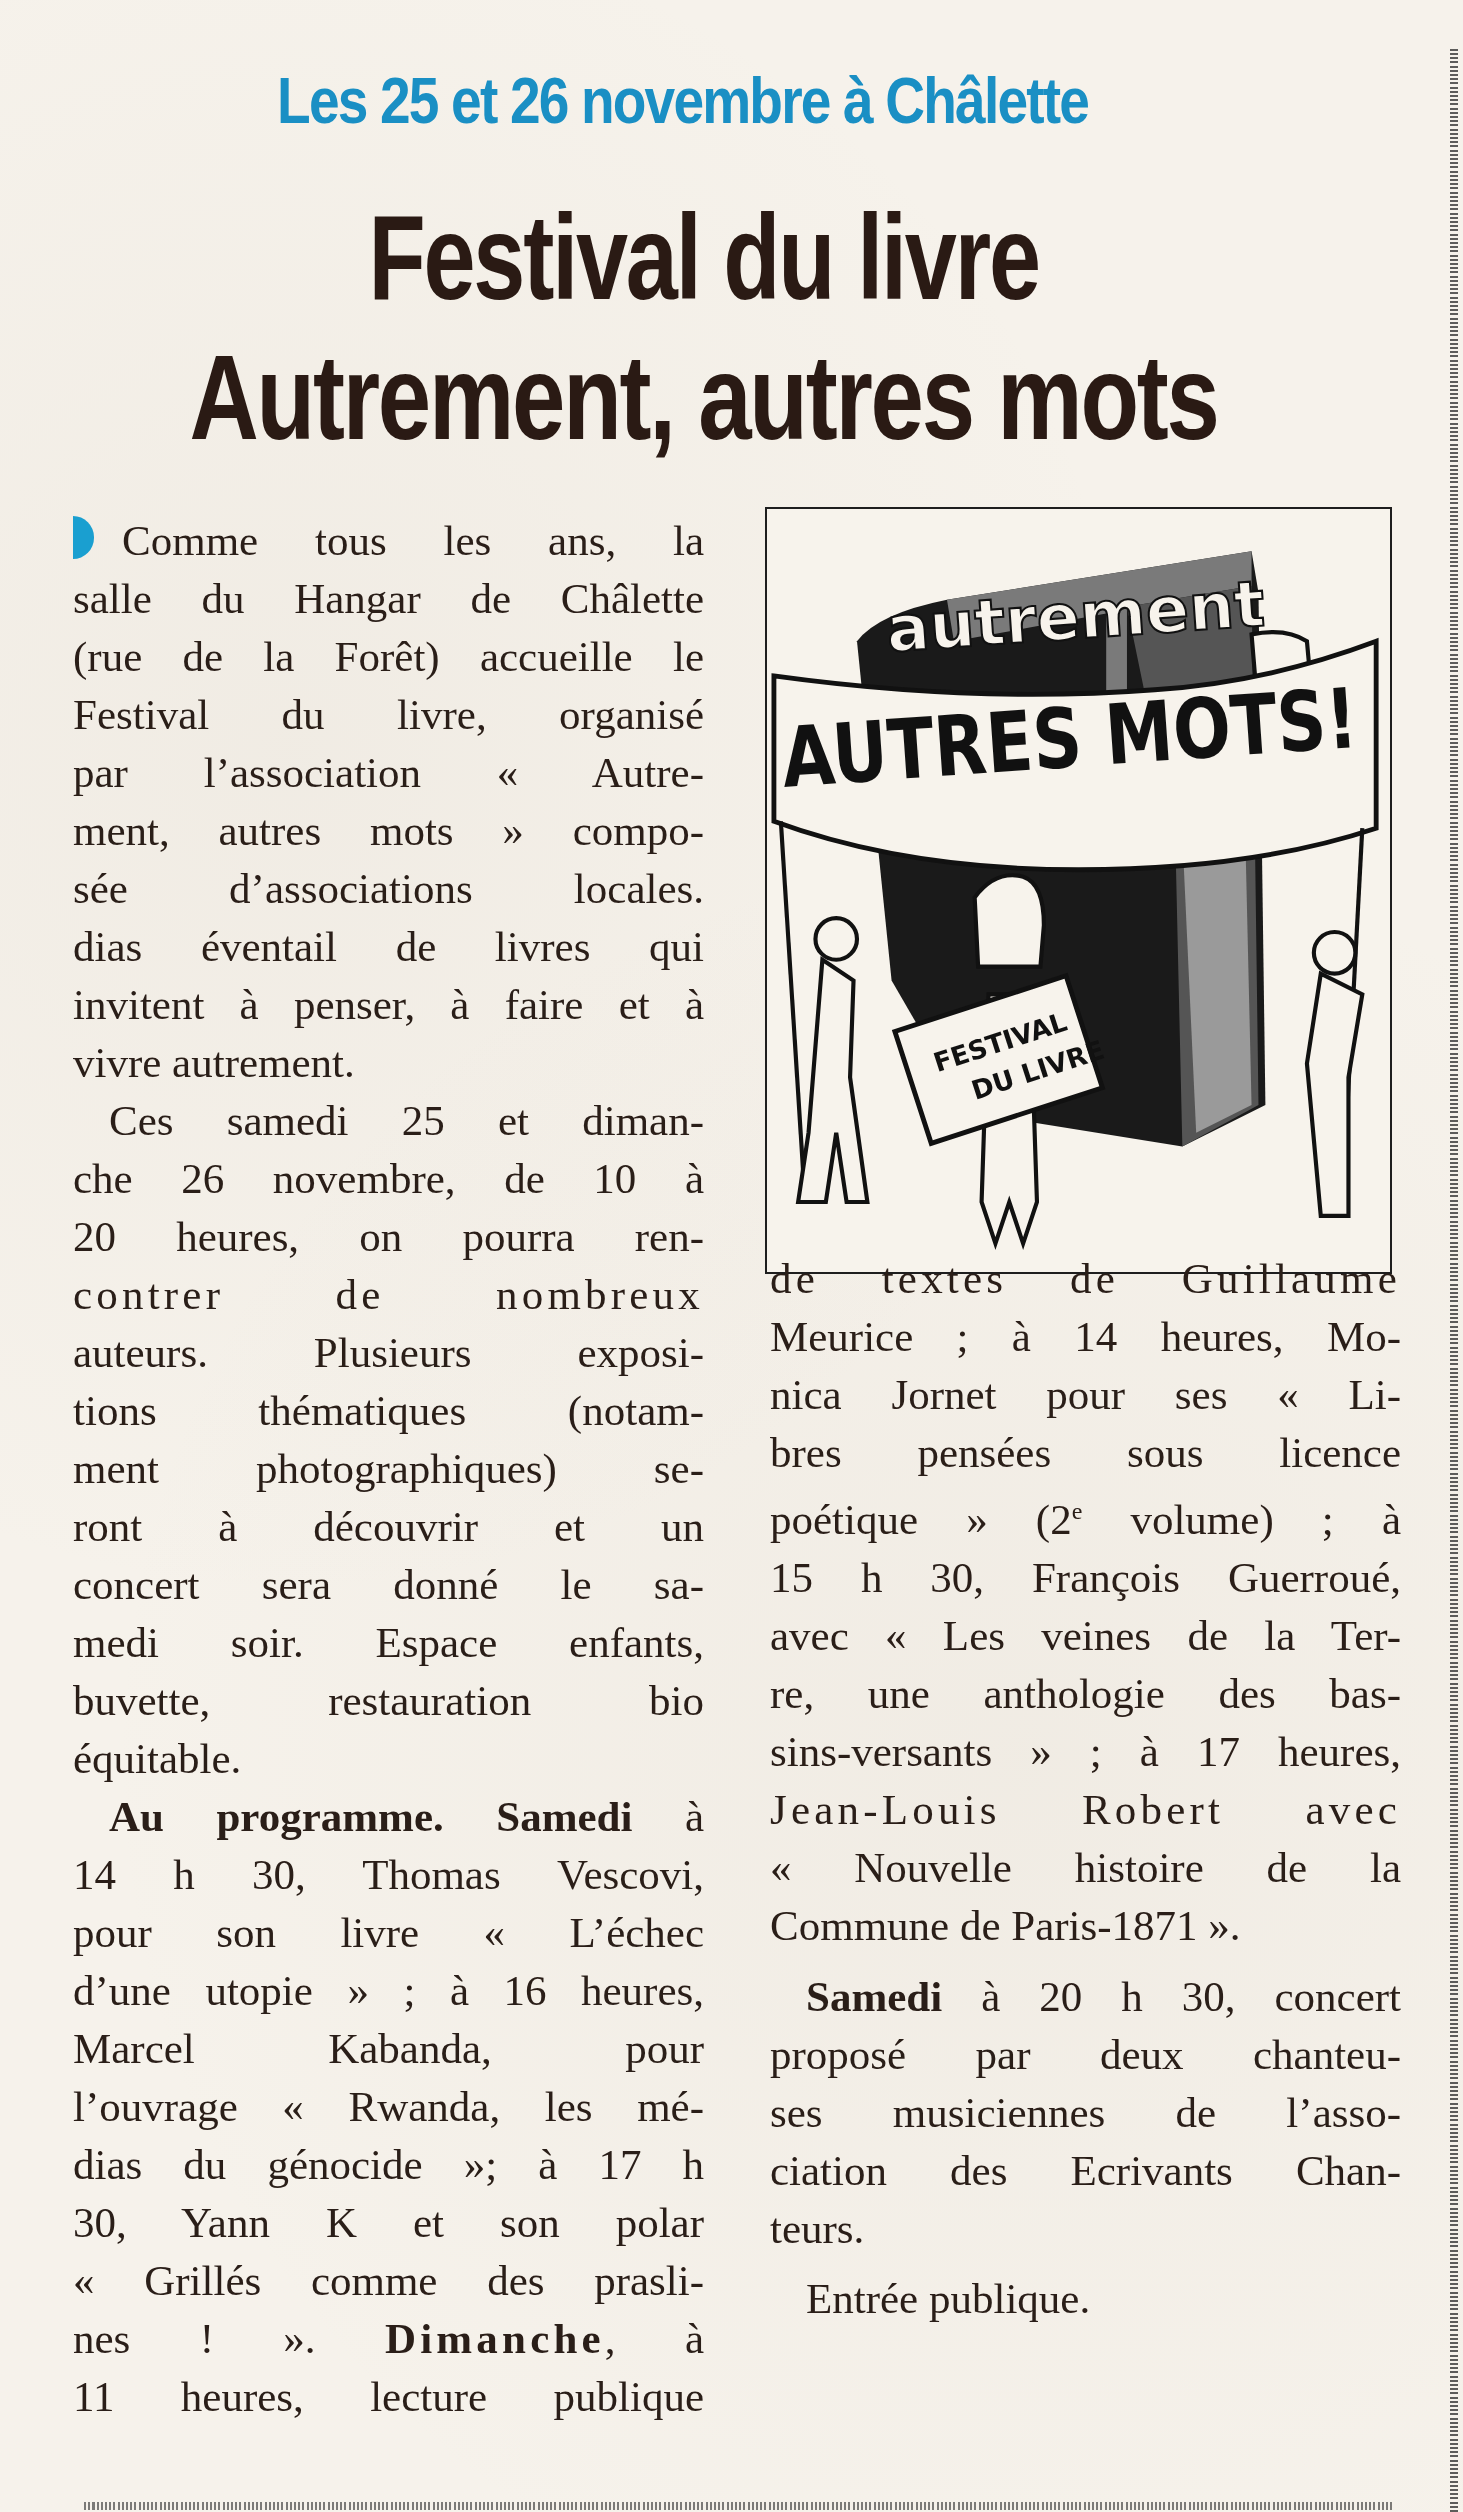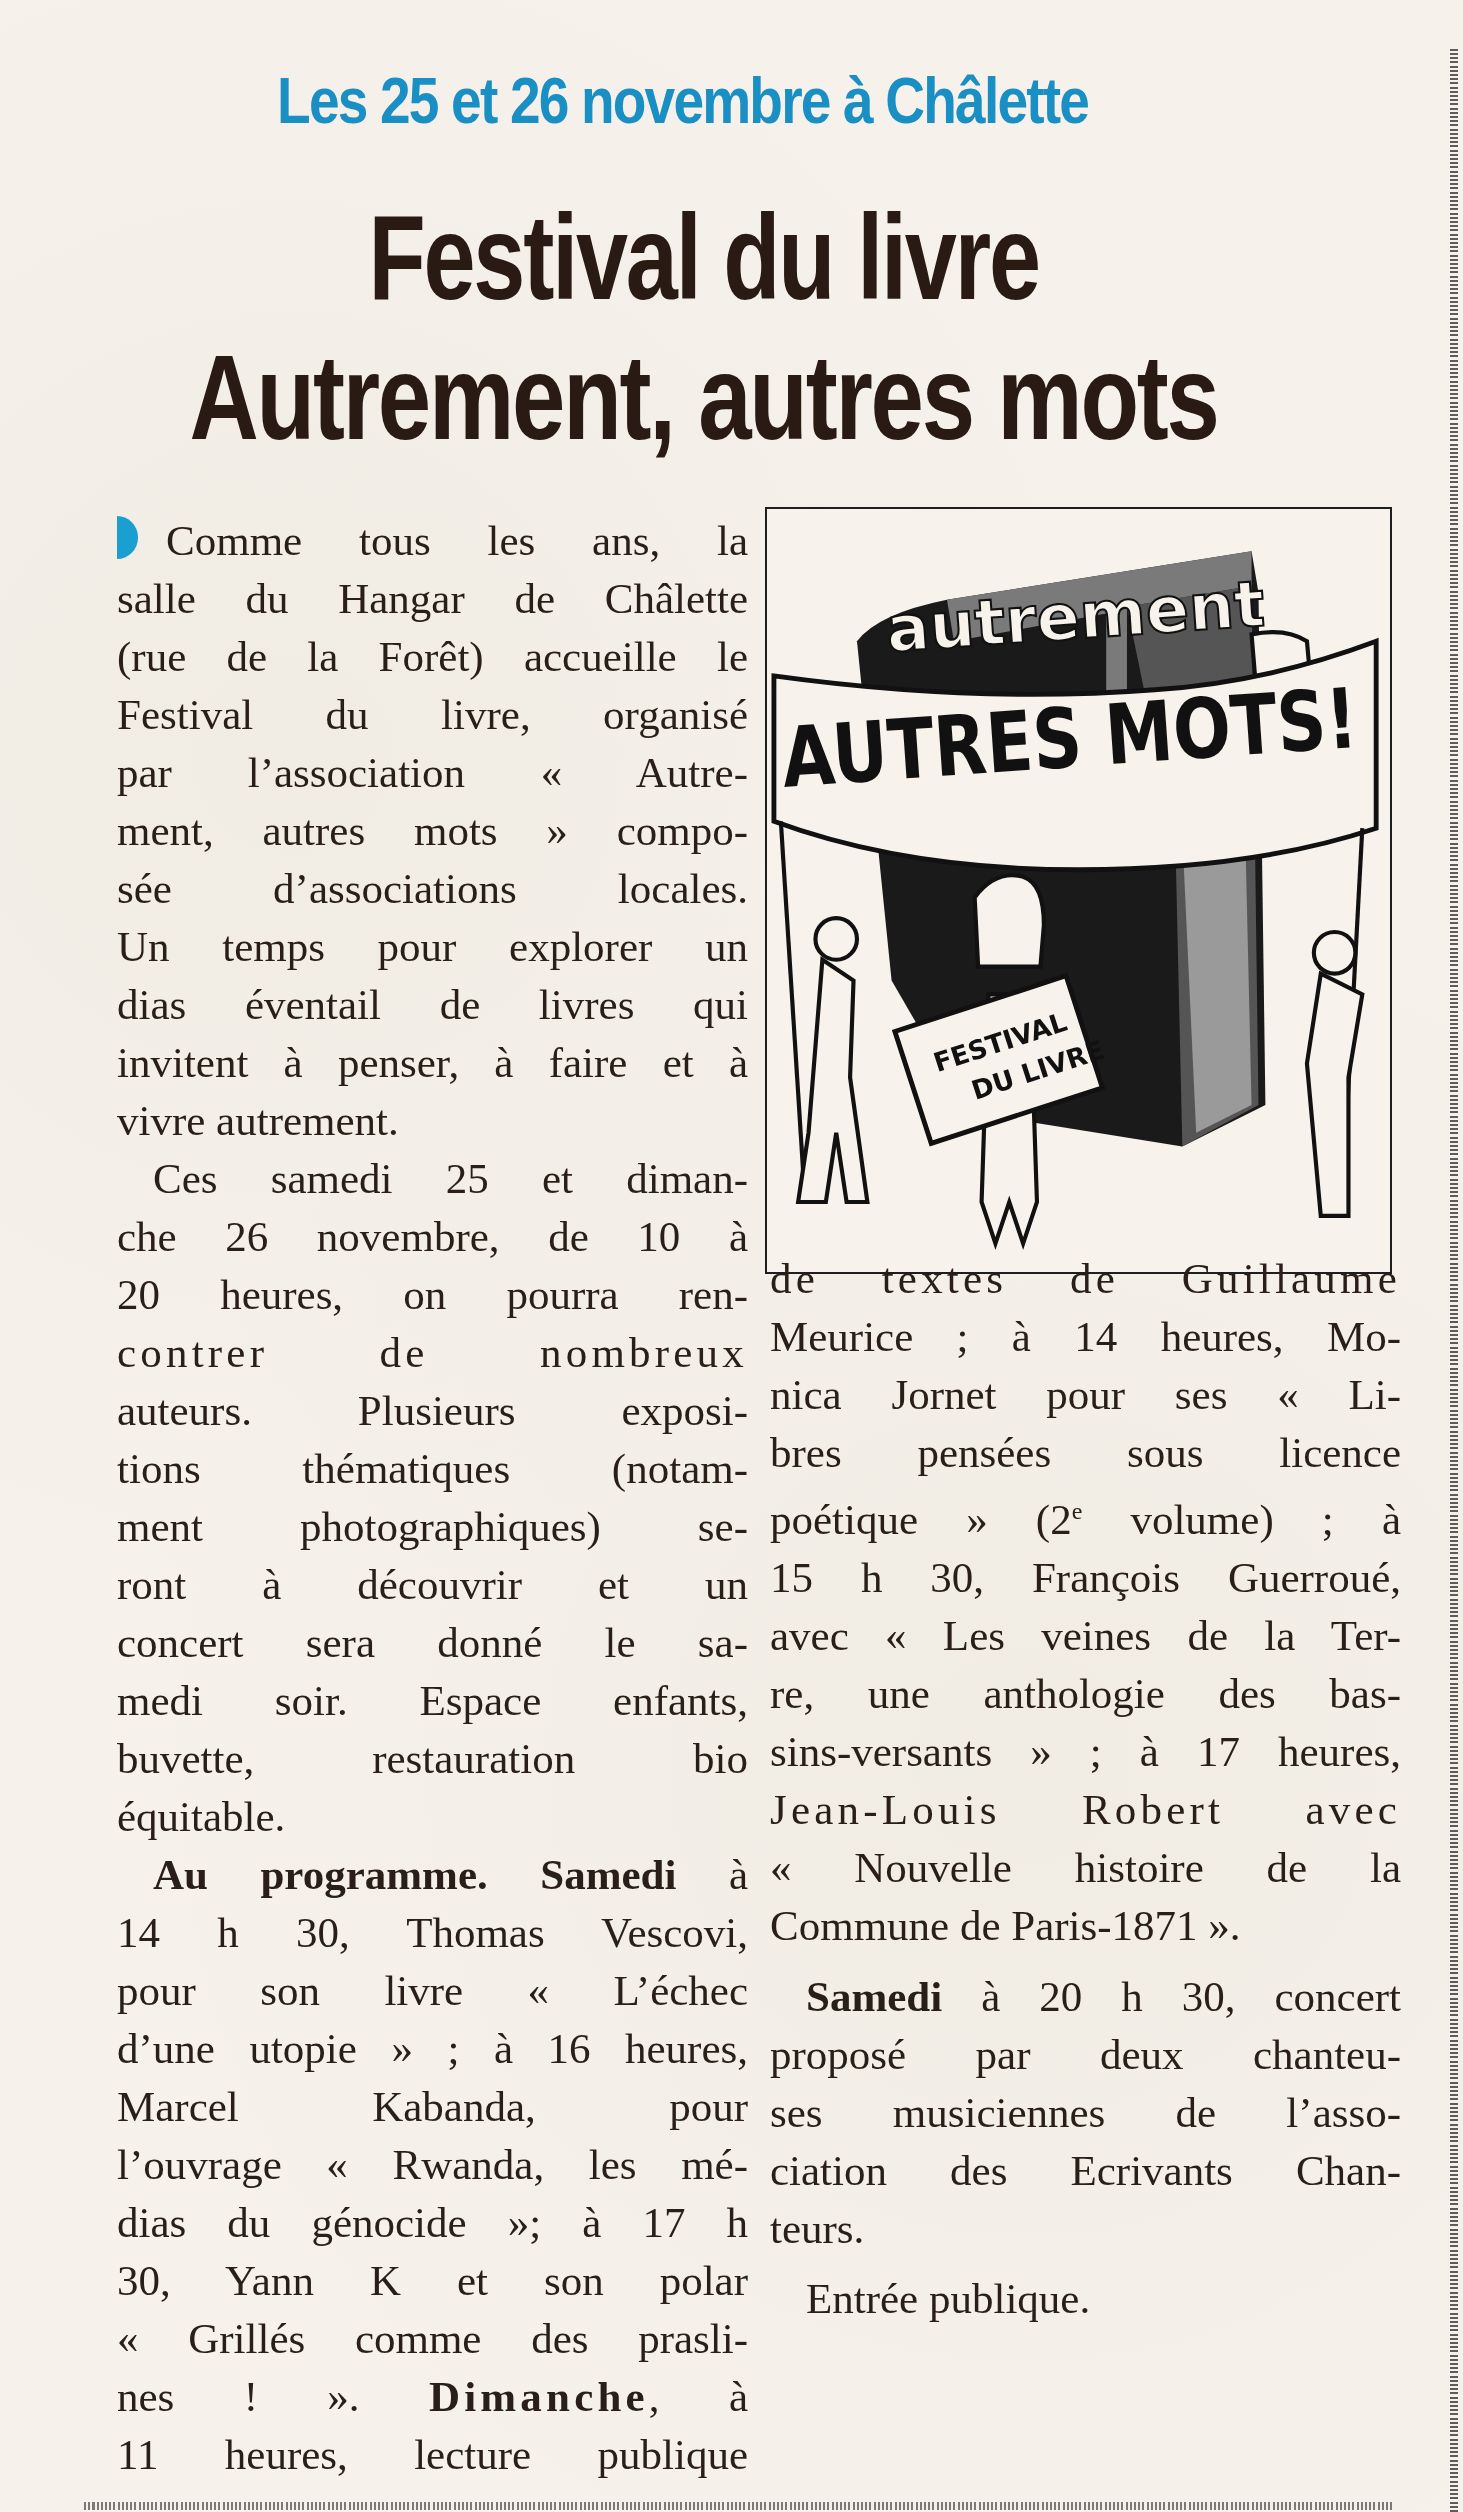--- a/index.html
+++ b/index.html
@@ -46,21 +46,21 @@
 
   .col {
     position: absolute;
     font-size: 43px; line-height: 58px;
     text-align: justify;
     color: #2a1e18;
   }
   .col p { margin: 0; }
   .col .line { display: block; text-align: justify; text-align-last: justify; white-space: nowrap; }
   .col .line.last { text-align-last: left; }
-  .col-left { left: 73px; top: 512px; width: 631px; margin-left: 44px; }
+  .col-left { left: 73px; top: 512px; width: 631px; }
   .col-right { left: 770px; top: 1250px; width: 631px; }
 
   .bullet {
     display: inline-block; width: 21px; height: 43px; margin-right: 28px; vertical-align: -4.2px;
     background: #1a9fd0; border-radius: 0 28px 28px 0;
   }
   .indent { padding-left: 36px; }
   .bold { font-weight: bold; }
   .spaced { letter-spacing: 4.2px; }
 
@@ -83,21 +83,20 @@
 
 <div class="col col-left">
   <p>
     <span class="line"><span class="bullet"></span><span>Comme tous les ans, la</span></span>
     <span class="line">salle du Hangar de Châlette</span>
     <span class="line">(rue de la Forêt) accueille le</span>
     <span class="line">Festival du livre, organisé</span>
     <span class="line">par l’association « Autre-</span>
     <span class="line">ment, autres mots » compo-</span>
     <span class="line">sée d’associations locales.</span>
-    <span class="line">Un temps pour explorer un</span>
     <span class="line">dias éventail de livres qui</span>
     <span class="line">invitent à penser, à faire et à</span>
     <span class="line last">vivre autrement.</span>
   </p>
   <p>
     <span class="line indent">Ces samedi 25 et diman-</span>
     <span class="line">che 26 novembre, de 10 à</span>
     <span class="line">20 heures, on pourra ren-</span>
     <span class="line spaced">contrer de nombreux</span>
     <span class="line">auteurs. Plusieurs exposi-</span>

